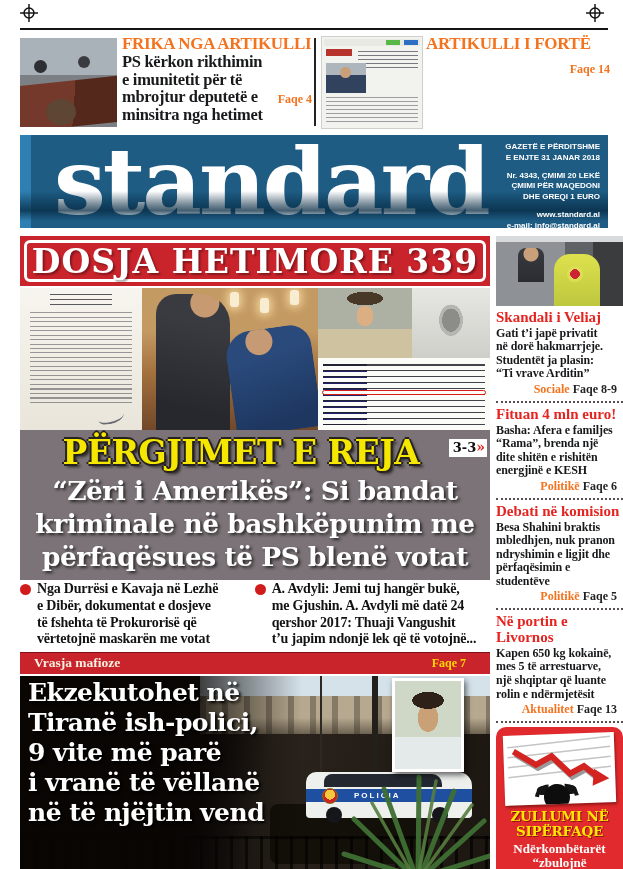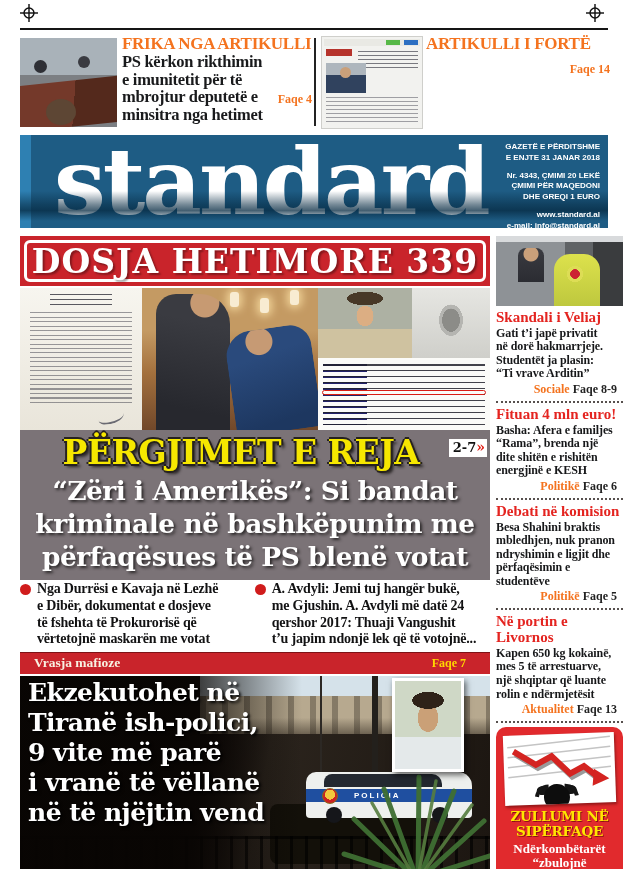--- a/index.html
+++ b/index.html
@@ -267,21 +267,21 @@
     <div class="chat">
       <div class="names"></div>
       <div class="txt"></div>
       <div class="redline"></div>
     </div>
   </div>
 
   <div class="abs grayblock">
     <div class="yellow-kicker slab">PËRGJIMET E REJA</div>
     <div class="badge slab">
-      <span class="num">2-7</span><span class="arr">»</span>
+      <span class="num">3-3</span><span class="arr">»</span>
     </div>
     <div class="white-head slab pre">“Zëri i Amerikës”: Si bandat
 kriminale në bashkëpunim me
 përfaqësues të PS blenë votat</div>
   </div>
 
   <div class="abs bullets">
     <div class="bullet left pre">Nga Durrësi e Kavaja në Lezhë
 e Dibër, dokumentat e dosjeve
 të fshehta të Prokurorisë që

